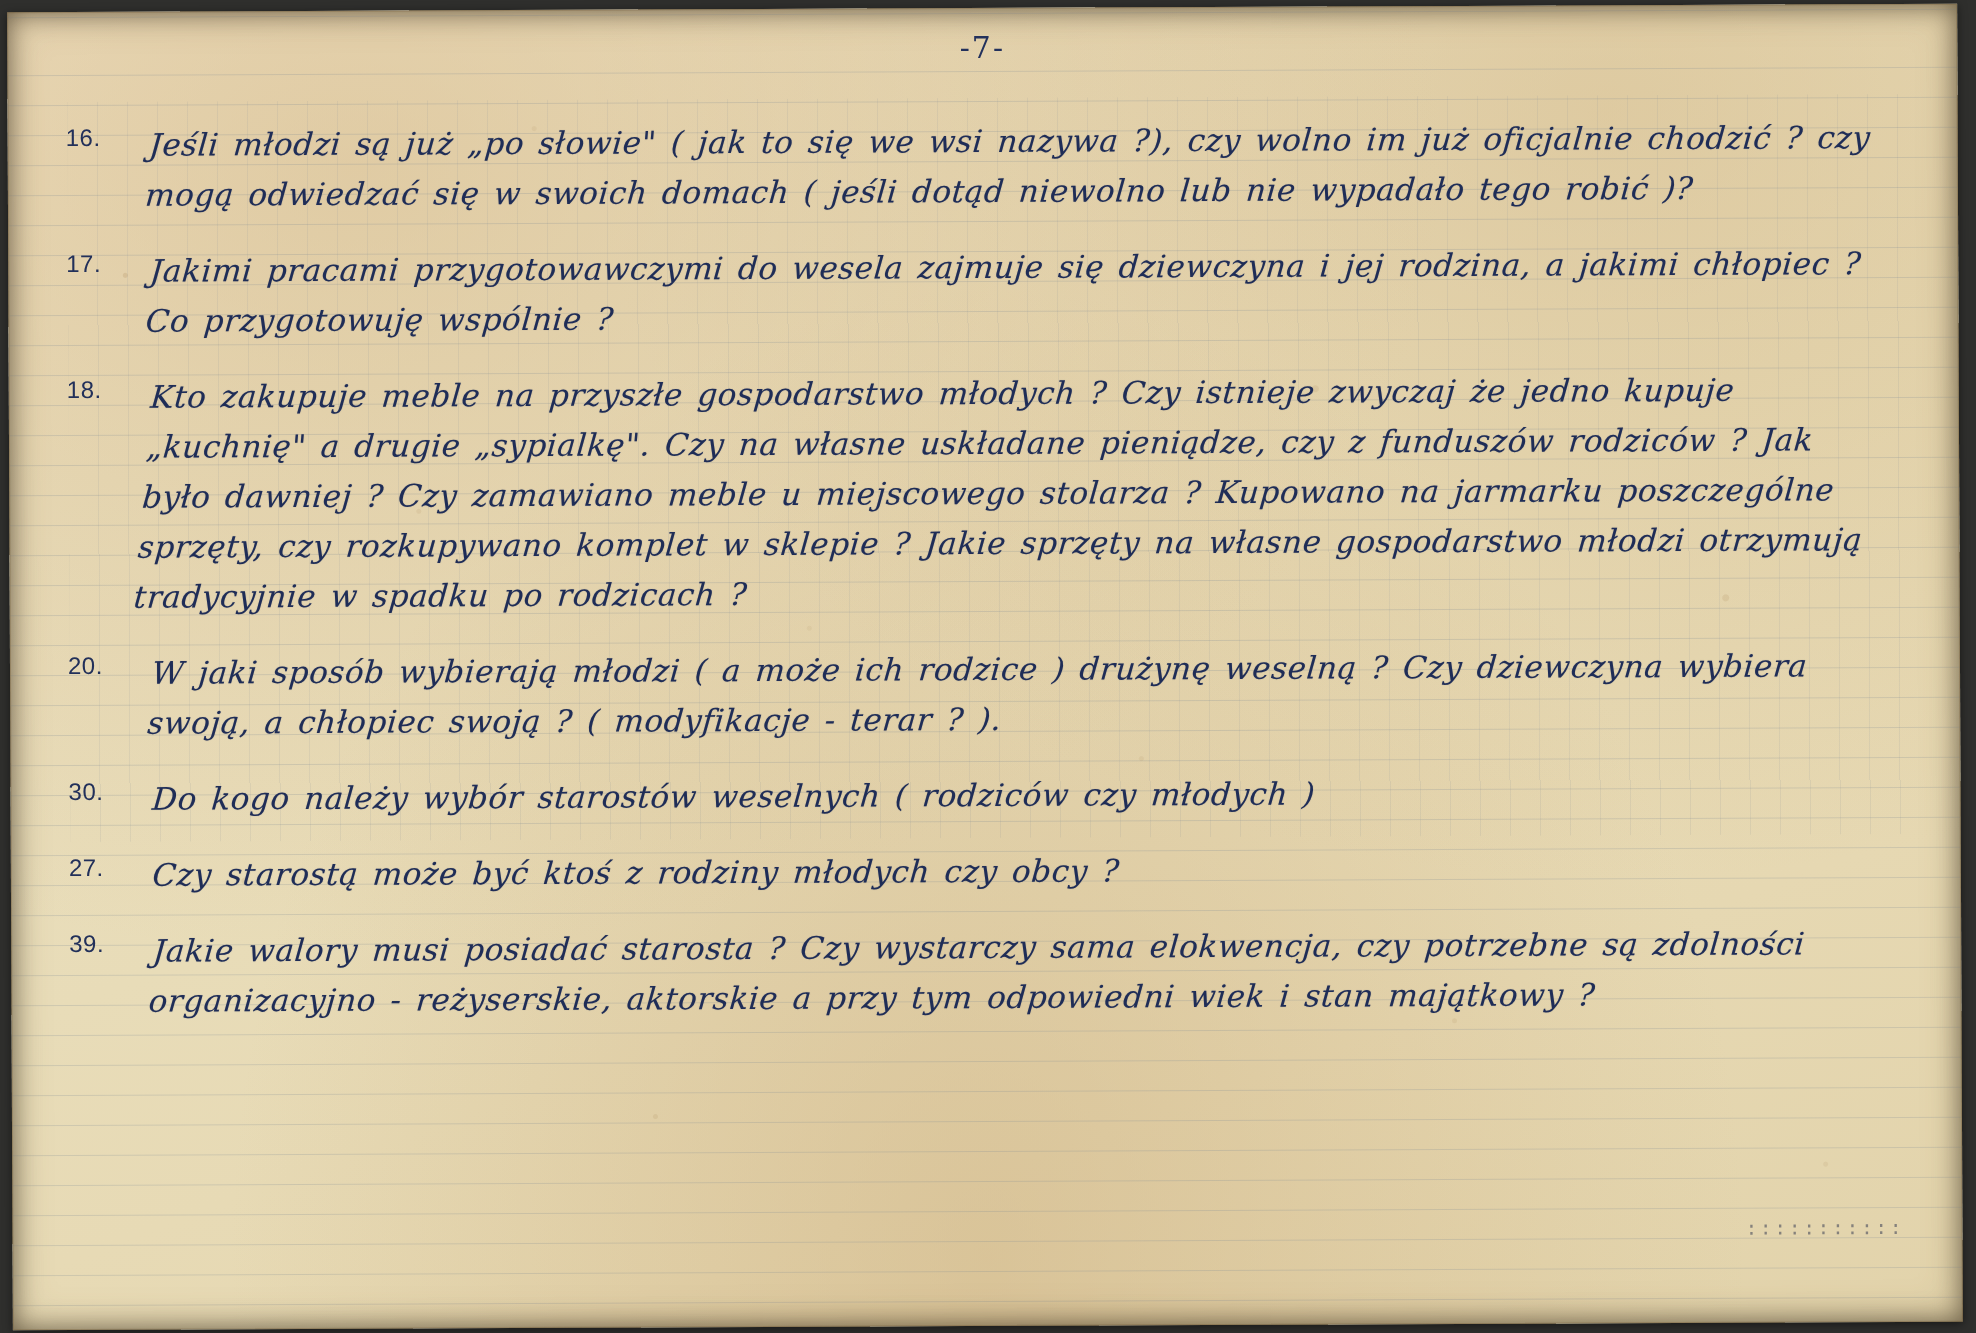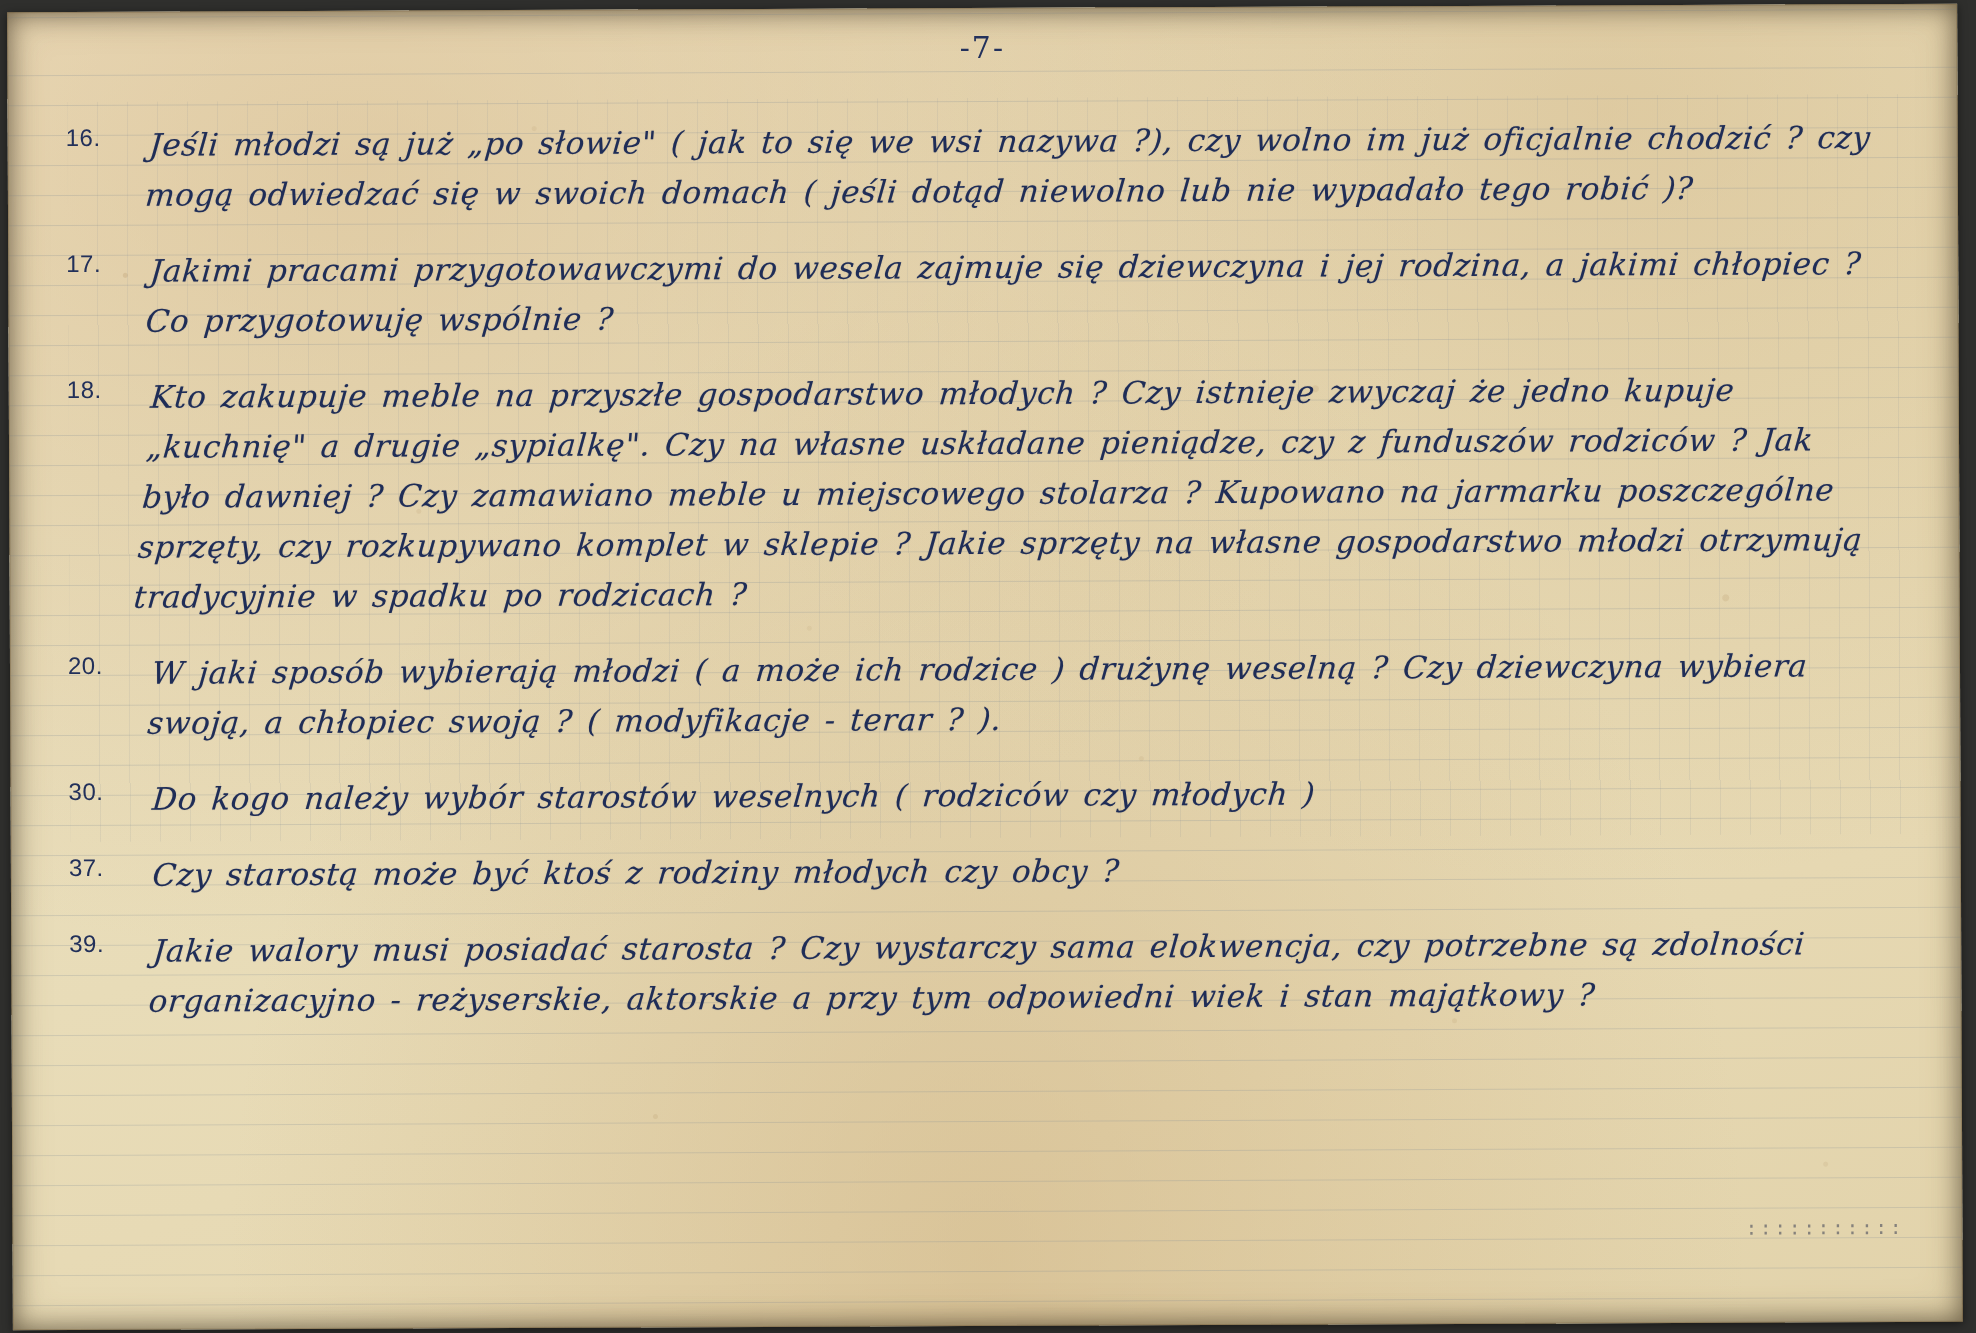--- a/index.html
+++ b/index.html
@@ -179,21 +179,21 @@
         <div class="num">20.</div>
         <div class="text">W jaki sposób wybierają młodzi ( a może ich rodzice ) drużynę weselną ? Czy dziewczyna wybiera swoją, a chłopiec swoją ? ( modyfikacje - terar ? ).</div>
       </div>
 
       <div class="item">
         <div class="num">30.</div>
         <div class="text">Do kogo należy wybór starostów weselnych ( rodziców czy młodych )</div>
       </div>
 
       <div class="item">
-        <div class="num">37.</div>
+        <div class="num">27.</div>
         <div class="text">Czy starostą może być ktoś z rodziny młodych czy obcy ?</div>
       </div>
 
       <div class="item">
         <div class="num">39.</div>
         <div class="text">Jakie walory musi posiadać starosta ? Czy wystarczy sama elokwencja, czy potrzebne są zdolności organizacyjno - reżyserskie, aktorskie a przy tym odpowiedni wiek i stan majątkowy ?</div>
       </div>
 
     </div>
 

